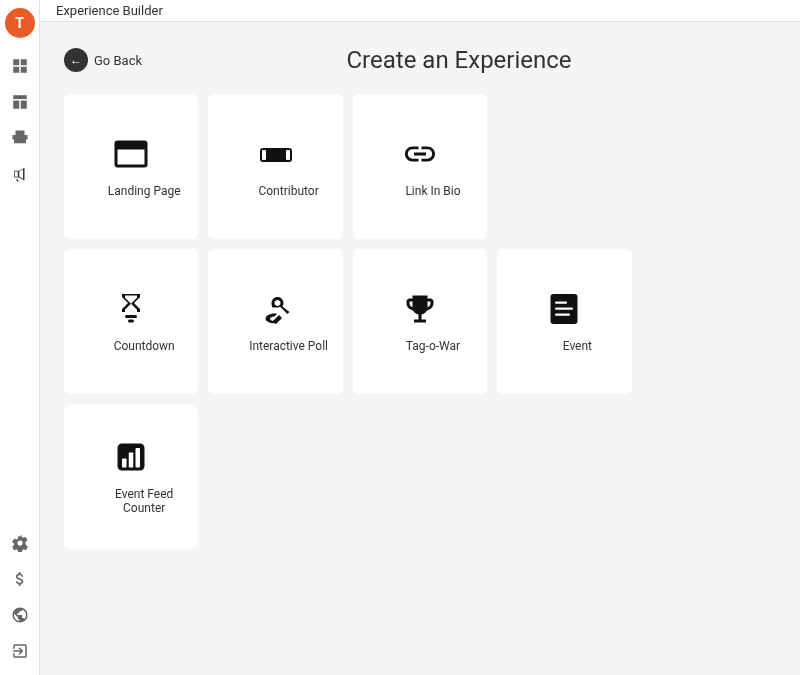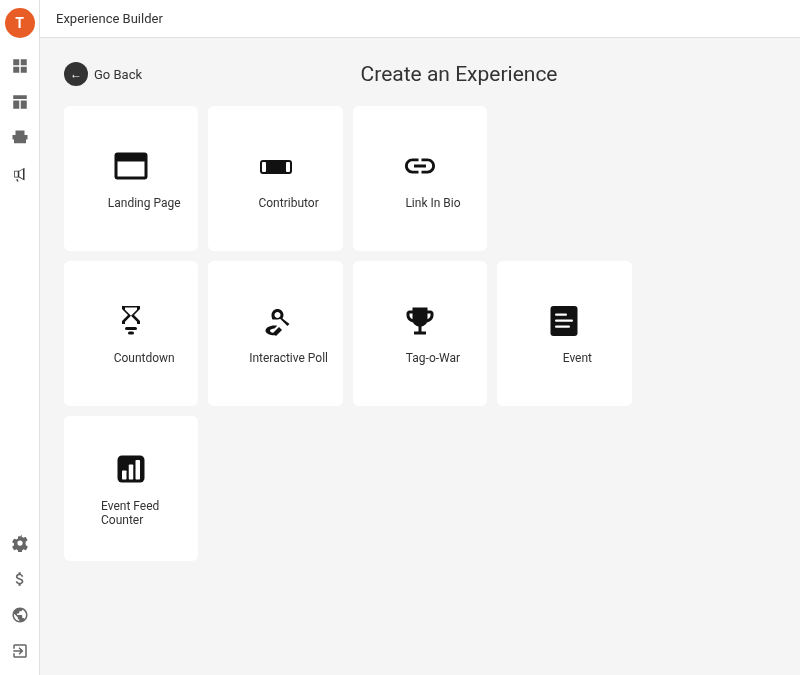--- a/index.html
+++ b/index.html
@@ -54,21 +54,21 @@
     .main {
       flex: 1;
       display: flex;
       flex-direction: column;
       overflow: hidden;
     }
     .top-bar {
       background: #fff;
       border-bottom: 1px solid #e0e0e0;
       padding: 0 16px;
-      height: 38px;
+      height: 22px;
       display: flex;
       align-items: center;
     }
     .top-bar-title {
       font-size: 13px;
       color: #333;
     }
 
     .content {
       flex: 1;
@@ -90,21 +90,21 @@
       height: 24px;
       background: #333;
       border-radius: 50%;
       display: flex;
       align-items: center;
       justify-content: center;
       color: white;
       font-size: 12px;
     }
     .page-title {
-      font-size: 21px;
+      font-size: 24px;
       color: #333;
       font-weight: 400;
     }
 
     .header-row {
       display: flex;
       align-items: center;
       margin-bottom: 20px;
       position: relative;
     }
@@ -125,21 +125,21 @@
       justify-content: center;
       padding: 20px 10px;
       cursor: pointer;
       min-height: 145px;
       border: 1px solid transparent;
       transition: border-color 0.2s;
     }
     .grid-item-label {
       font-size: 12px;
       color: #333;
-      text-align: left;
+      text-align: center;
       padding-left: 26px;
     }
 
     
     .grid-partial {
       display: grid;
       grid-template-columns: repeat(5, 1fr);
       gap: 10px;
     }
 

